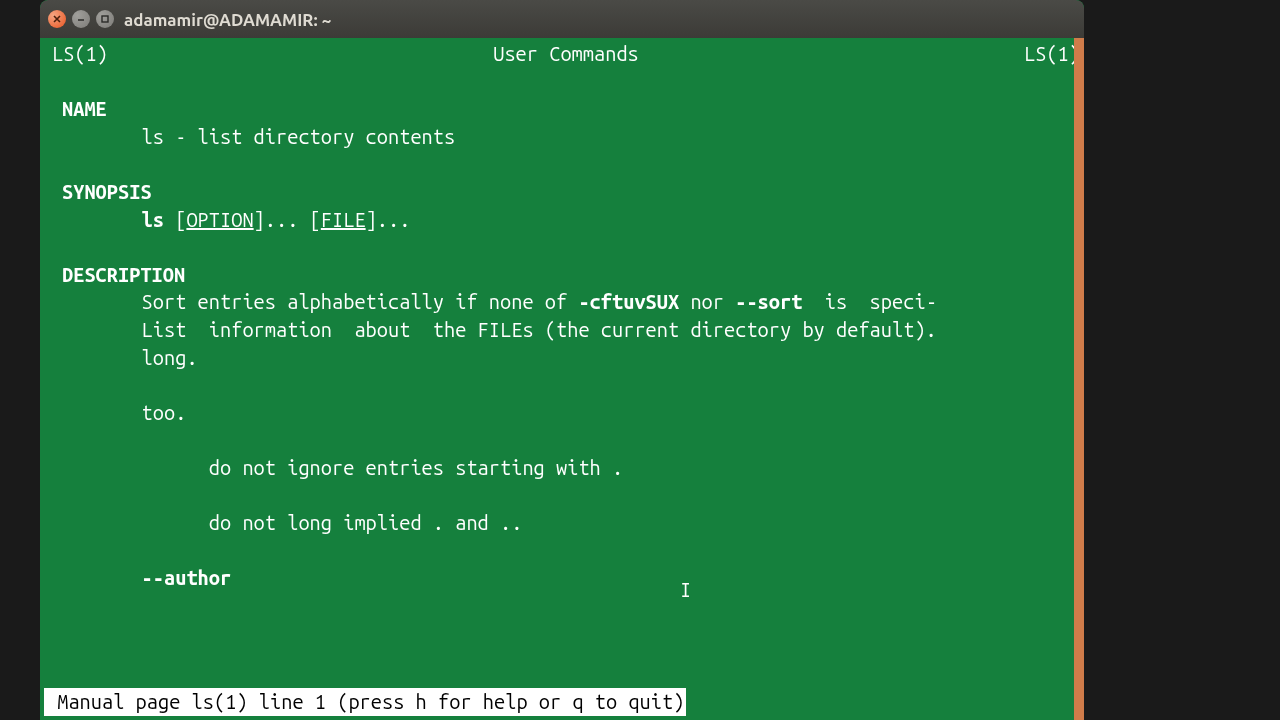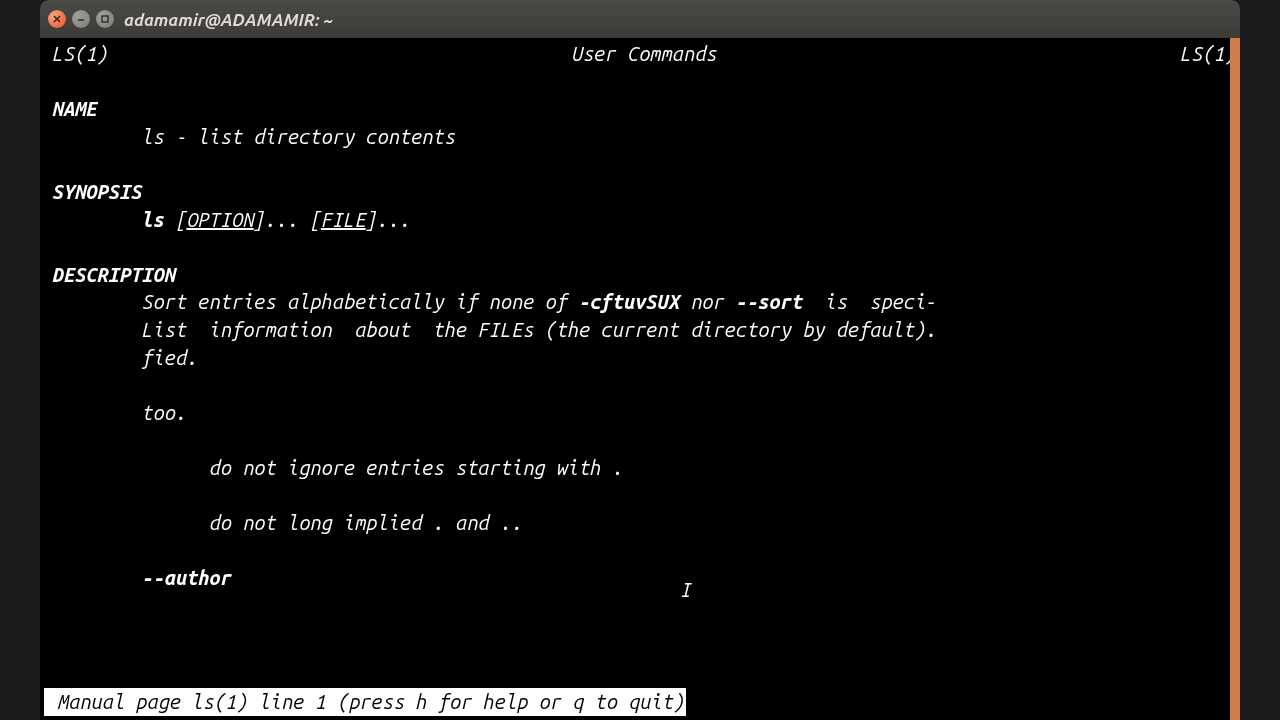--- a/index.html
+++ b/index.html
@@ -9,27 +9,26 @@
       font-size: 20px;
       width: 1280px;
       height: 720px;
       overflow: hidden;
       position: relative;
     }
     .window {
       position: absolute;
       left: 40px;
       top: 0;
-      width: 1200px;
+      width: 1044px;
       height: 720px;
-      background: #000000;
+      background: #15803d;
       border-top-left-radius: 8px;
       border-top-right-radius: 8px;
       overflow: hidden;
-      font-style: italic;
     }
     .titlebar {
       height: 38px;
       background: linear-gradient(to bottom, #4a4a46 0%, #3c3b37 100%);
       display: flex;
       align-items: center;
       padding: 0 8px;
       border-top-left-radius: 8px;
       border-top-right-radius: 8px;
     }
@@ -66,21 +65,21 @@
       color: #ffffff;
       line-height: 1.38;
       height: calc(100% - 38px);
       position: relative;
     }
     .header-row {
       display: flex;
       justify-content: space-between;
       white-space: pre;
     }
-    .section-head { font-weight: bold; }
+    .section-head { font-weight: bold; margin-left: 10px; }
     .indent1 { padding-left: 8ch; }
     .indent2 { padding-left: 14ch; }
     .bold { font-weight: bold; }
     .ul { text-decoration: underline; }
     .para { white-space: pre-wrap; }
     .spacer { height: 1.38em; }
     .statusbar {
       position: absolute;
       left: 4px;
       bottom: 4px;
@@ -149,21 +148,21 @@
     <div class="section-head">SYNOPSIS</div>
     <div class="indent1">
       <span class="bold">ls</span><span> [</span><span class="ul">OPTION</span><span>]... [</span><span class="ul">FILE</span><span>]...</span>
     </div>
 
     <div class="spacer"></div>
 
     <div class="section-head">DESCRIPTION</div>
     <div class="indent1 para"><span>Sort entries alphabetically if none of </span><span class="bold">-cftuvSUX</span><span> nor </span><span class="bold">--sort</span><span>  is  speci‐</span></div>
     <div class="indent1 para">List  information  about  the FILEs (the current directory by default).</div>
-    <div class="indent1 para">fied.</div>
+    <div class="indent1 para">long.</div>
 
     <div class="spacer"></div>
 
     <div class="indent1 para">too.</div>
 
     <div class="spacer"></div>
 
     <div class="indent2">do not ignore entries starting with .</div>
 
     <div class="spacer"></div>

